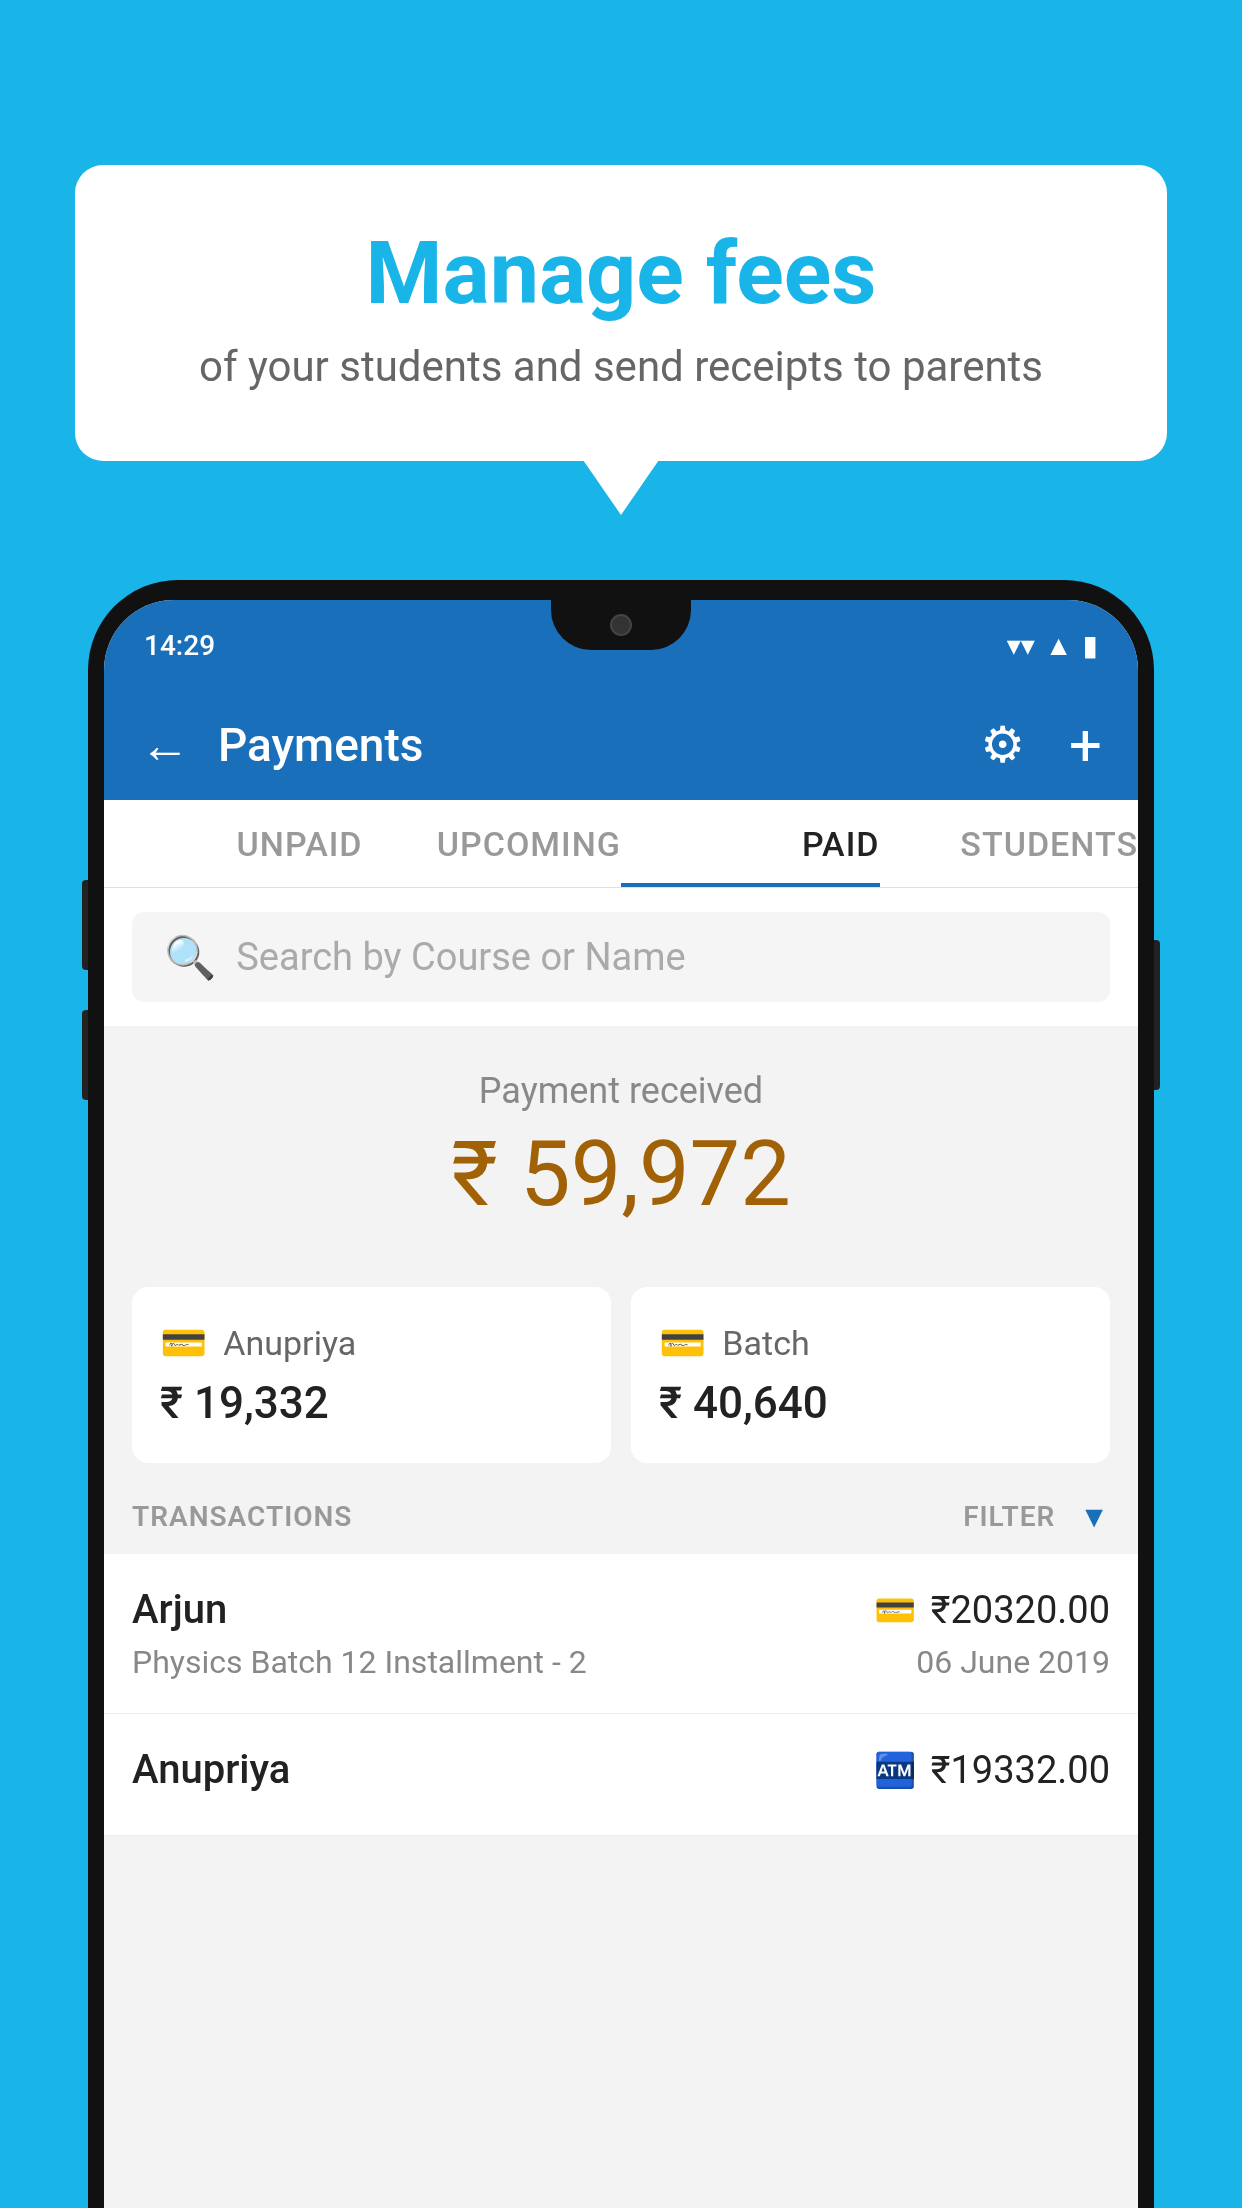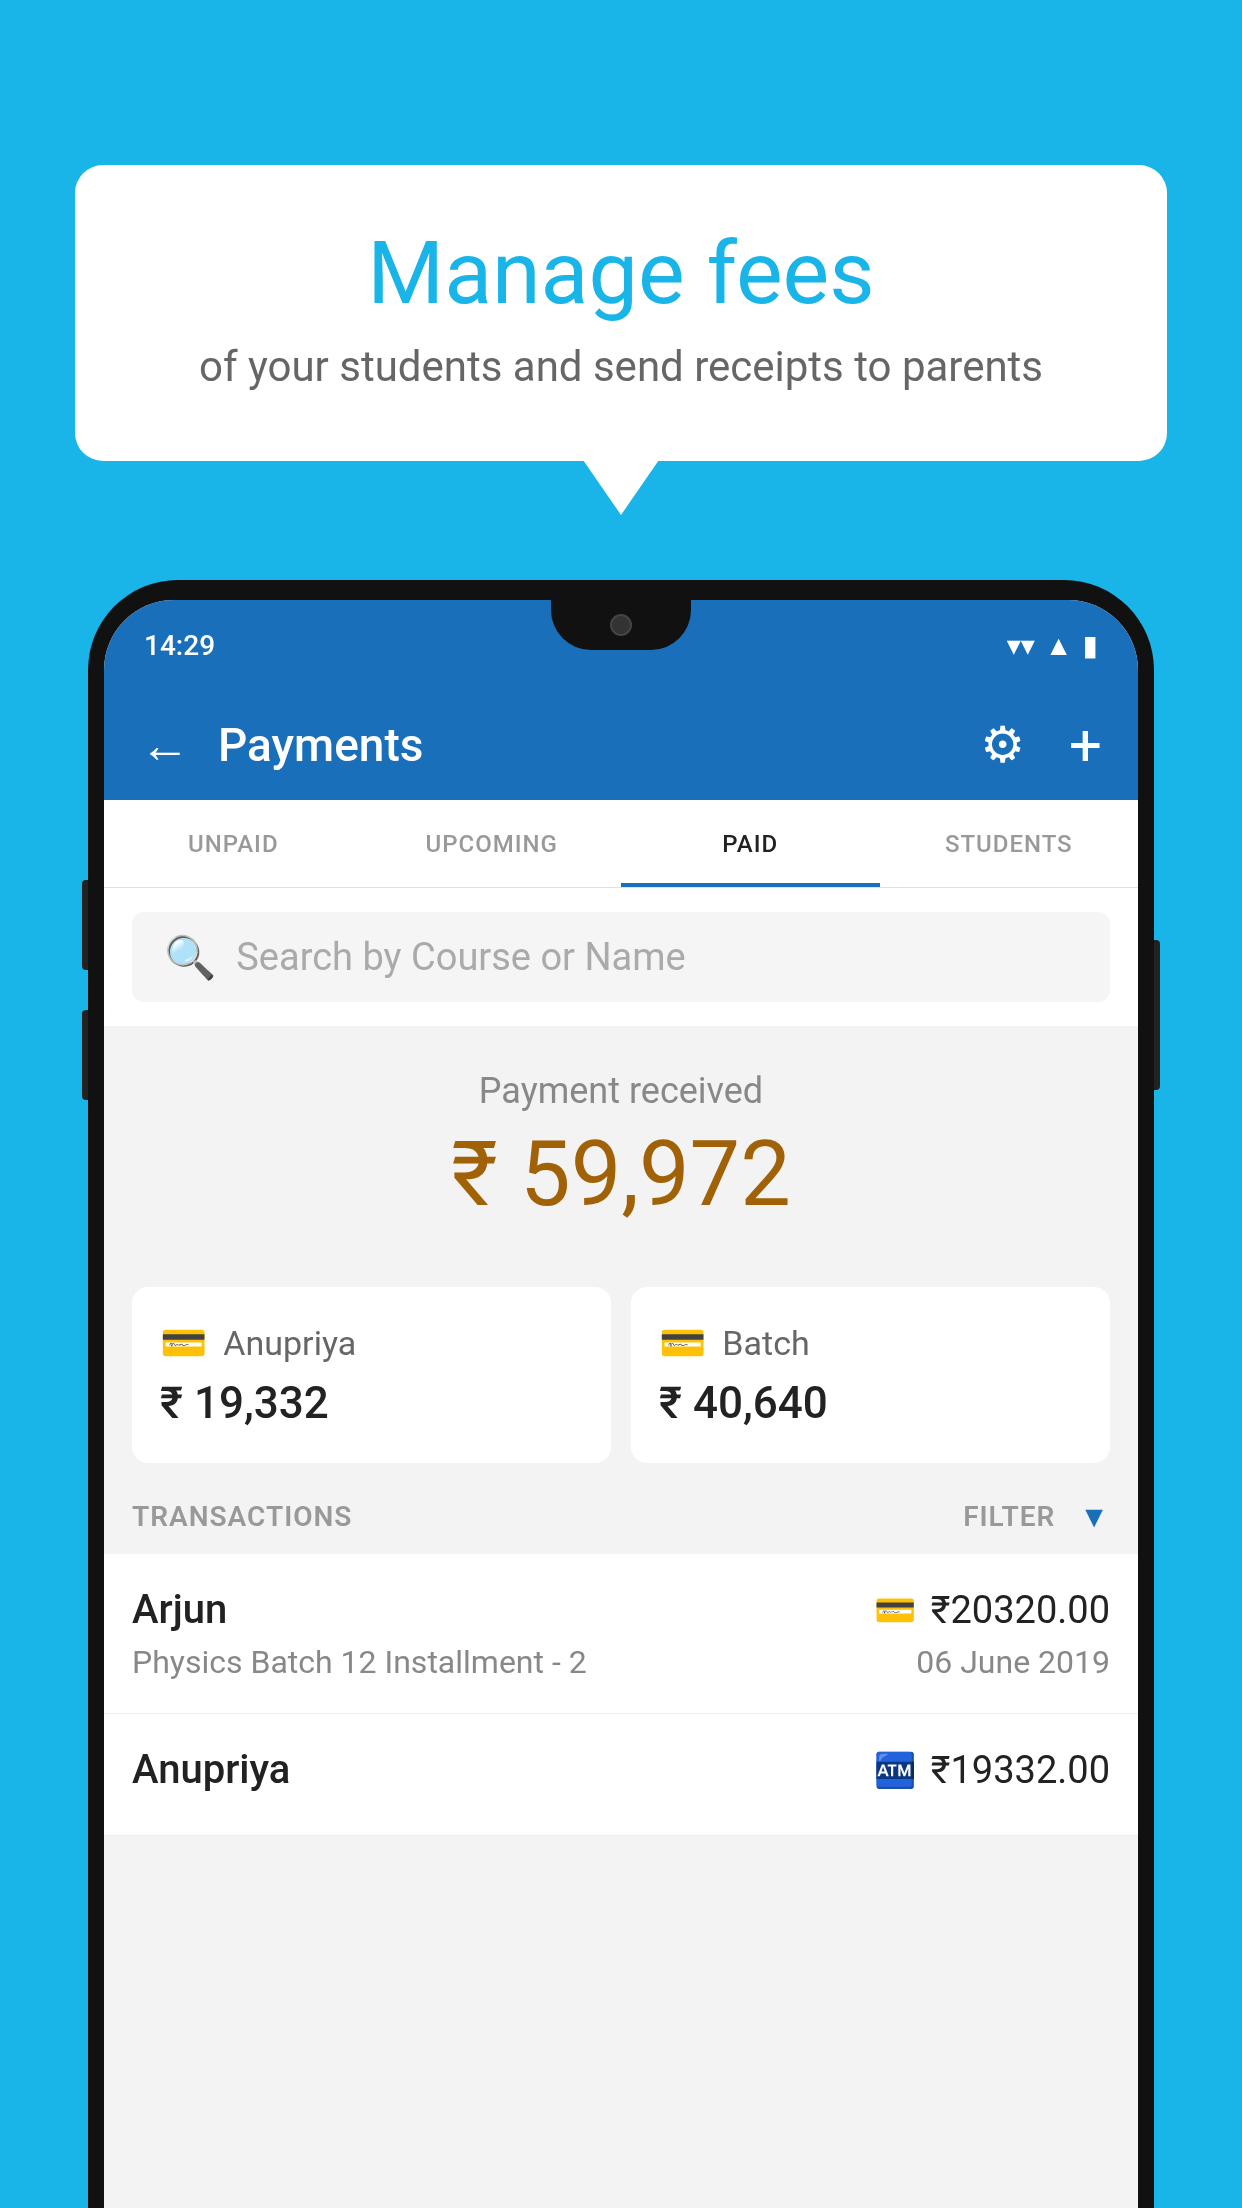--- a/index.html
+++ b/index.html
@@ -32,21 +32,21 @@
       transform: translateX(-50%);
       width: 0;
       height: 0;
       border-left: 40px solid transparent;
       border-right: 40px solid transparent;
       border-top: 58px solid white;
     }
     .speech-bubble-title {
       font-size: 88px;
       color: #1ab5e8;
-      font-weight: 400;
+      font-weight: 700;
       line-height: 1.1;
       margin-bottom: 20px;
     }
     .speech-bubble-subtitle {
       font-size: 42px;
       color: #666;
       font-weight: 400;
     }
 
     
@@ -146,22 +146,22 @@
     .tabs-bar {
       background: white;
       display: flex;
       border-bottom: 1px solid #e0e0e0;
       height: 88px;
     }
     .tab {
       flex: 1;
       display: flex;
       align-items: center;
-      justify-content: center;
-      font-size: 24px;
+      justify-content: flex-end;
+      font-size: 34px;
       font-weight: 500;
       color: #999;
       letter-spacing: 1px;
       cursor: pointer;
       position: relative;
     }
     .tab.active {
       color: #222;
     }
     .tab.active::after {

